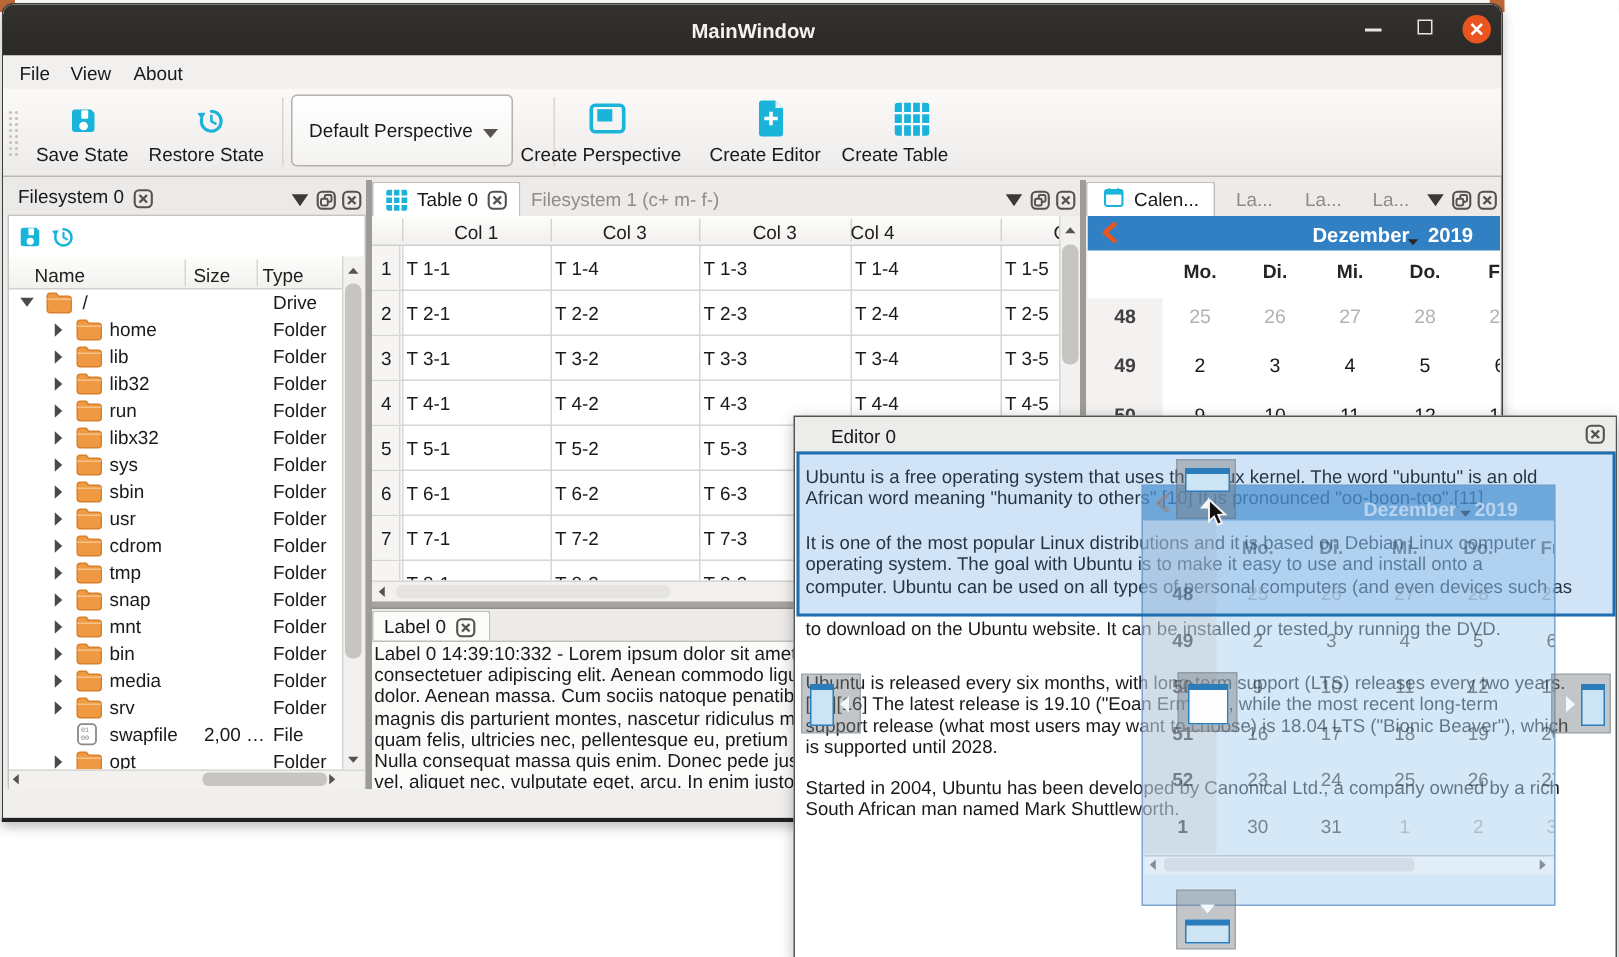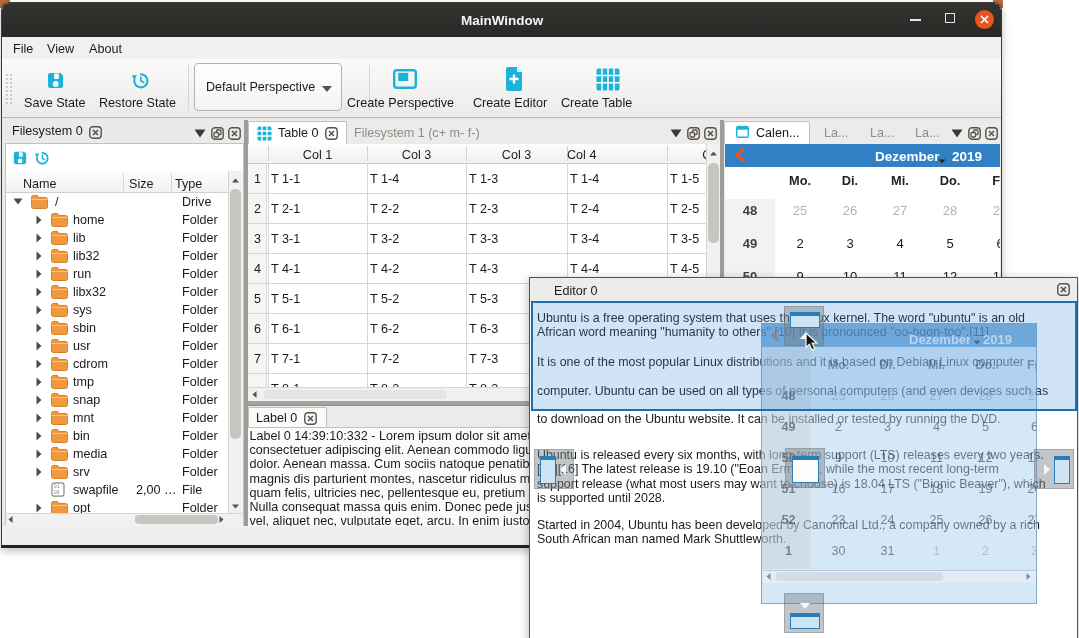--- a/index.html
+++ b/index.html
@@ -497,20 +497,21 @@
 <div class="abs" style="left:529px;top:277px;width:549px;height:365px;border:1.5px solid #55534f;background:#ffffff;box-shadow:0 3px 10px rgba(0,0,0,0.3);">
 <div class="abs" style="left:0;top:0;width:547px;height:24px;background:#ececea;border-bottom:1px solid #c2c0bd;"></div>
 <div class="txt" style="left:24px;top:7px;font-size:12.6px;">Editor 0</div>
 <svg style="left:527px;top:5px;" width="13" height="13">
       <rect x="0.8" y="0.8" width="11.4" height="11.4" rx="3" fill="none" stroke="#55524f" stroke-width="1.4"></rect>
       <path d="M4 4 L9 9 M9 4 L4 9" stroke="#55524f" stroke-width="1.6"></path>
     </svg>
 <div class="txt" style="left:7px;top:34.0px;font-size:12.4px;color:#1b1917;">Ubuntu is a free operating system that uses the Linux kernel. The word "ubuntu" is an old</div>
 <div class="txt" style="left:7px;top:48.2px;font-size:12.4px;color:#1b1917;">African word meaning "humanity to others".[10] It is pronounced "oo-boon-too".[11]</div>
 <div class="txt" style="left:7px;top:78.0px;font-size:12.4px;color:#1b1917;">It is one of the most popular Linux distributions and it is based on Debian Linux computer</div>
+<div class="txt" style="left:7px;top:92.2px;font-size:12.4px;color:#1b1917;">operating system. The goal with Ubuntu is to make it easy to use and install onto a</div>
 <div class="txt" style="left:7px;top:106.5px;font-size:12.4px;color:#1b1917;">computer. Ubuntu can be used on all types of personal computers (and even devices such as</div>
 <div class="txt" style="left:7px;top:135.0px;font-size:12.4px;color:#1b1917;">to download on the Ubuntu website. It can be installed or tested by running the DVD.</div>
 <div class="txt" style="left:7px;top:171.0px;font-size:12.4px;color:#1b1917;">Ubuntu is released every six months, with long-term support (LTS) releases every two years.</div>
 <div class="txt" style="left:7px;top:185.2px;font-size:12.4px;color:#1b1917;">[15][16] The latest release is 19.10 ("Eoan Ermine"), while the most recent long-term</div>
 <div class="txt" style="left:7px;top:199.5px;font-size:12.4px;color:#1b1917;">support release (what most users may want to choose) is 18.04 LTS ("Bionic Beaver"), which</div>
 <div class="txt" style="left:7px;top:213.8px;font-size:12.4px;color:#1b1917;">is supported until 2028.</div>
 <div class="txt" style="left:7px;top:241.1px;font-size:12.4px;color:#1b1917;">Started in 2004, Ubuntu has been developed by Canonical Ltd., a company owned by a rich</div>
 <div class="txt" style="left:7px;top:255.3px;font-size:12.4px;color:#1b1917;">South African man named Mark Shuttleworth.</div>
 </div>
 <div class="abs" style="left:761px;top:323px;width:276px;height:281px;background:rgba(170,210,242,0.5);border:1px solid rgba(70,125,185,0.6);overflow:hidden;">

